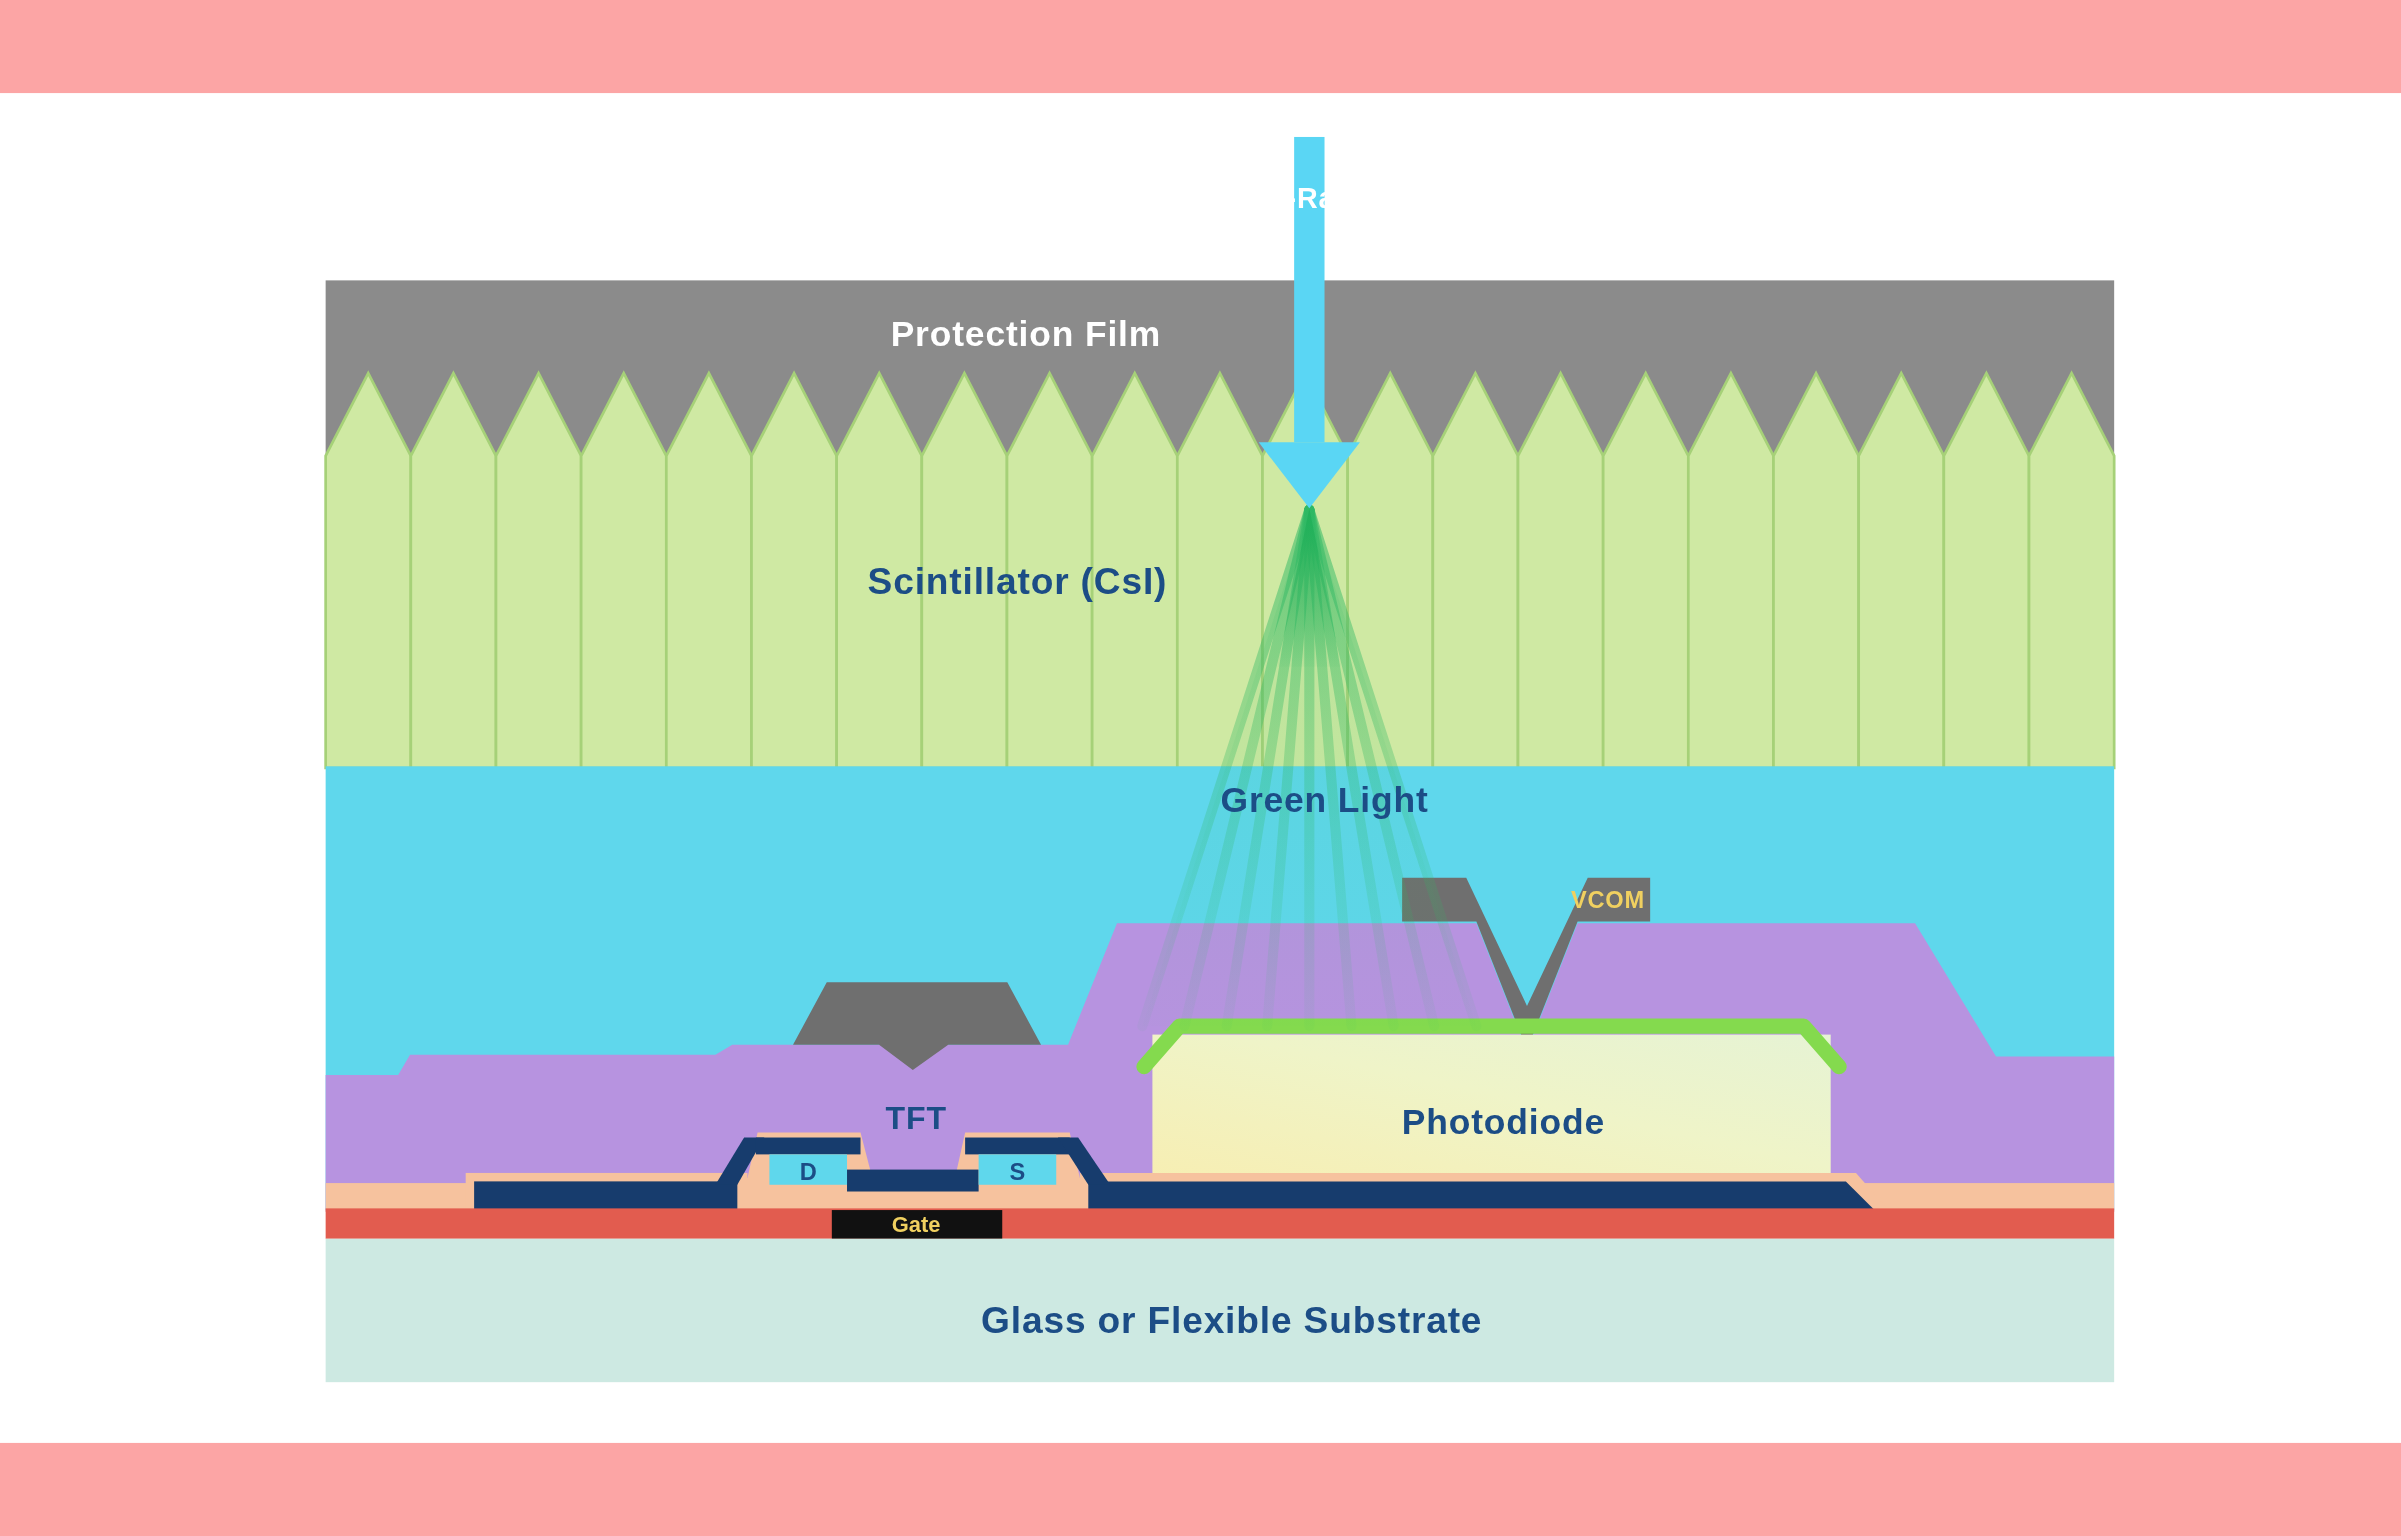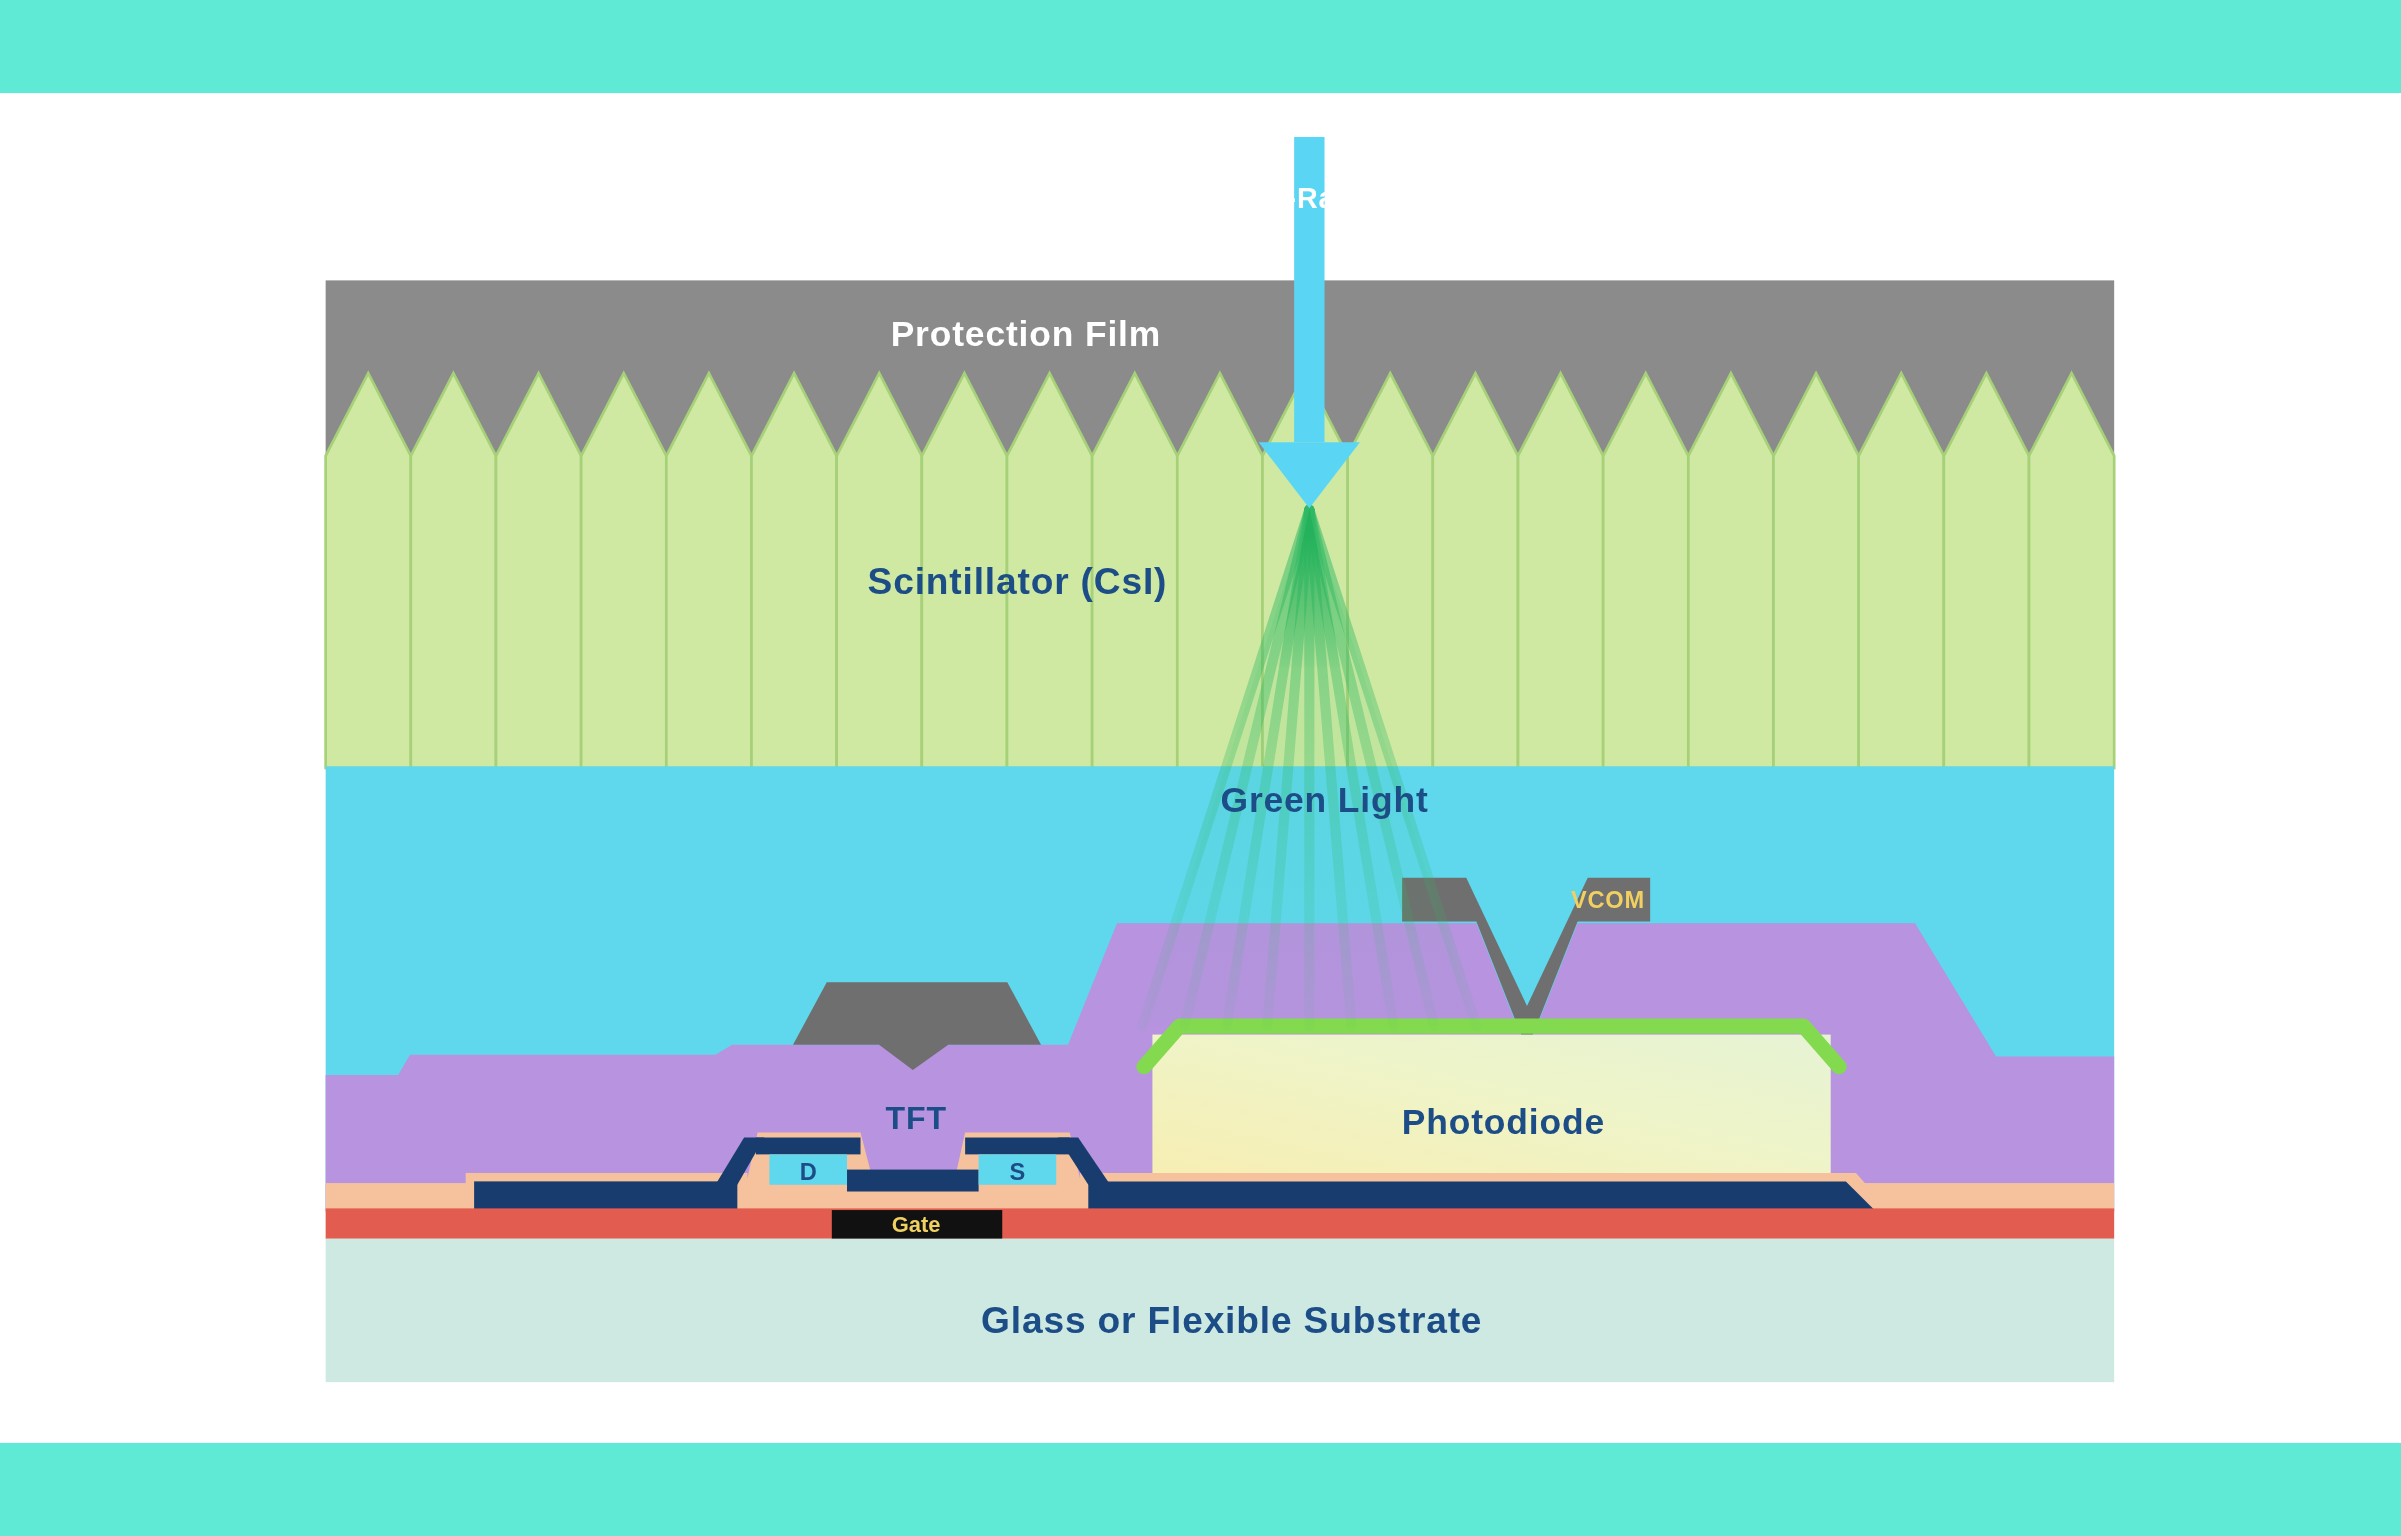--- a/index.html
+++ b/index.html
@@ -1,17 +1,17 @@
 <!DOCTYPE html>
 <html style="font-size:7.7px"><head>
 <meta charset="utf-8">
 <style>
   html,body{margin:0;padding:0;width:100%;height:100%;background:#ffffff;overflow:hidden;}
   body{font-family:"Liberation Sans", sans-serif;}
-  .stage{width:100vw;height:100vh;display:flex;align-items:center;justify-content:center;background:#5eead4;}
+  .stage{width:100vw;height:100vh;display:flex;align-items:center;justify-content:center;background:#fca5a5;}
   svg{width:100vw;height:100vh;display:block;}
   text{font-family:"Liberation Sans", sans-serif;font-weight:bold;}
   .lbl-navy{fill:#1c4d86;}
   .lbl-white{fill:#ffffff;}
   .lbl-yellow{fill:#f0d060;}
   .scint-col{fill:#cfe9a3;stroke:#a6d178;stroke-width:1.6;}
 </style>
 </head>
 <body>
 

